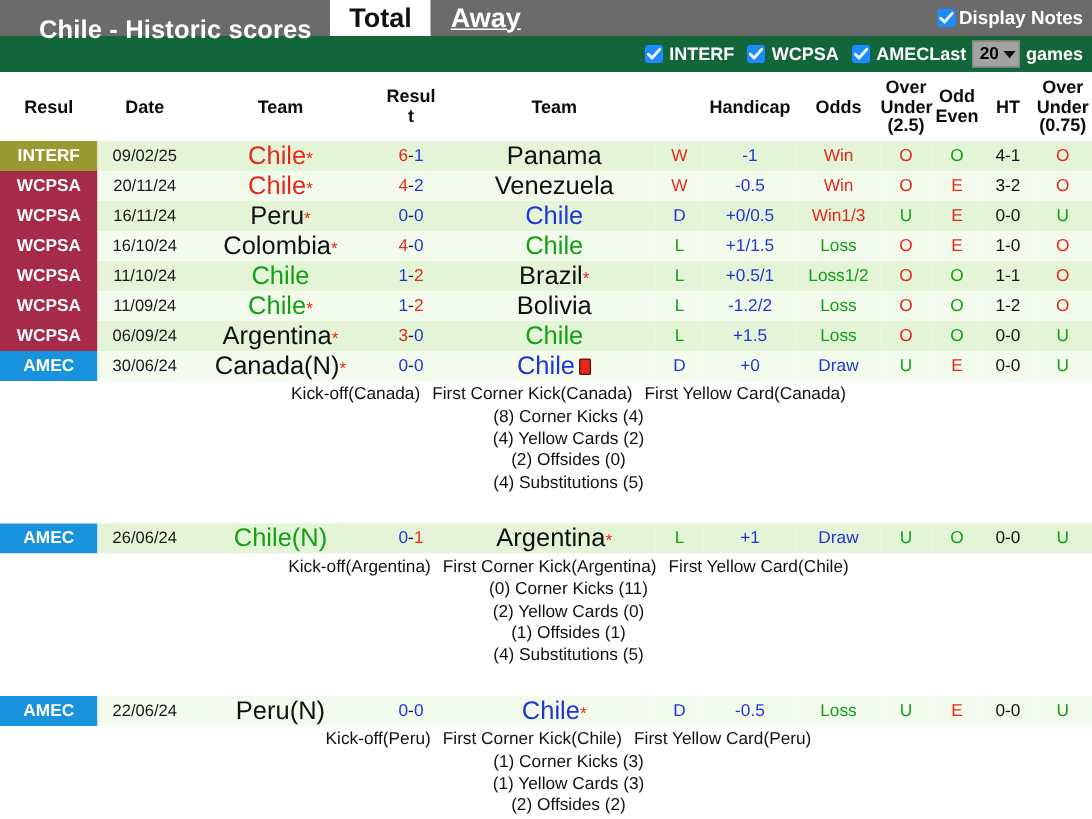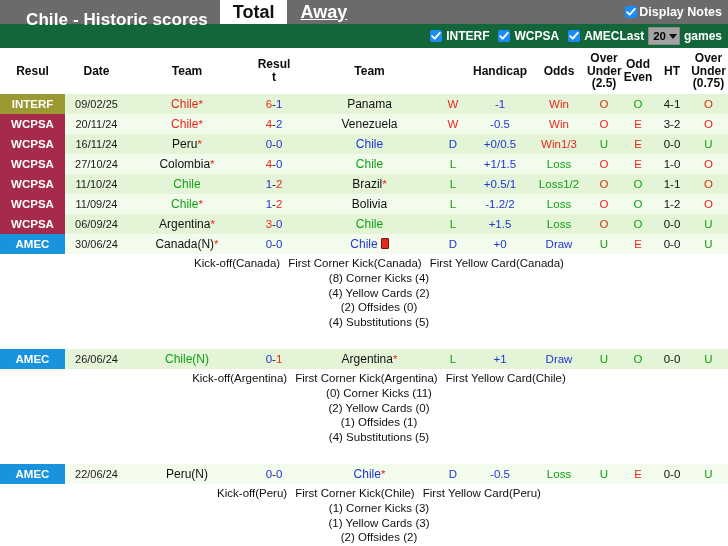--- a/index.html
+++ b/index.html
@@ -92,21 +92,21 @@
   .badge{
     display:block;width:100%;height:20px;line-height:20px;
     color:#ffffff;font-weight:bold;font-size:11.5px;text-align:center;
   }
   .badge.INTERF{background:#9a9a33;}
   .badge.WCPSA{background:#a62a4a;}
   .badge.AMEC{background:#1a93de;}
 
   td.match-cell{padding:0 !important;}
   .date{color:#1a1a1a;font-size:11px;margin-top:40px;}
-  .tm{font-size:12px;}
+  .tm{font-size:17px;}
   .c-red{color:#e8271c;}
   .c-green{color:#13a016;}
   .c-blue{color:#1f36d6;}
   .c-black{color:#111111;}
   .star{color:#e8271c;}
   .redcard{
     display:inline-block;width:6px;height:9px;background:#e8271c;
     border:1px solid #7a1008;vertical-align:-1px;margin-left:3px;
     border-radius:1px;
   }
@@ -268,21 +268,21 @@
           <td><span class="c-red">Win1/3</span></td>
           <td><span class="c-green">U</span></td>
           <td><span class="c-red">E</span></td>
           <td><span class="c-black">0-0</span></td>
           <td><span class="c-green">U</span></td>
         </tr>
         <tr class="row-even">
           <td class="match-cell">
             <span class="badge WCPSA">WCPSA</span>
           </td>
-          <td><span class="date">27/10/24</span></td>
+          <td><span class="date">16/10/24</span></td>
           <td><span class="tm c-black">Colombia</span><span class="star">*</span></td>
           <td><span class="c-red">4</span><span class="c-black">-</span><span class="c-blue">0</span></td>
           <td><span class="tm c-green">Chile</span></td>
           <td><span class="c-green">L</span></td>
           <td><span class="c-blue">+1/1.5</span></td>
           <td><span class="c-green">Loss</span></td>
           <td><span class="c-red">O</span></td>
           <td><span class="c-red">E</span></td>
           <td><span class="c-black">1-0</span></td>
           <td><span class="c-red">O</span></td>

